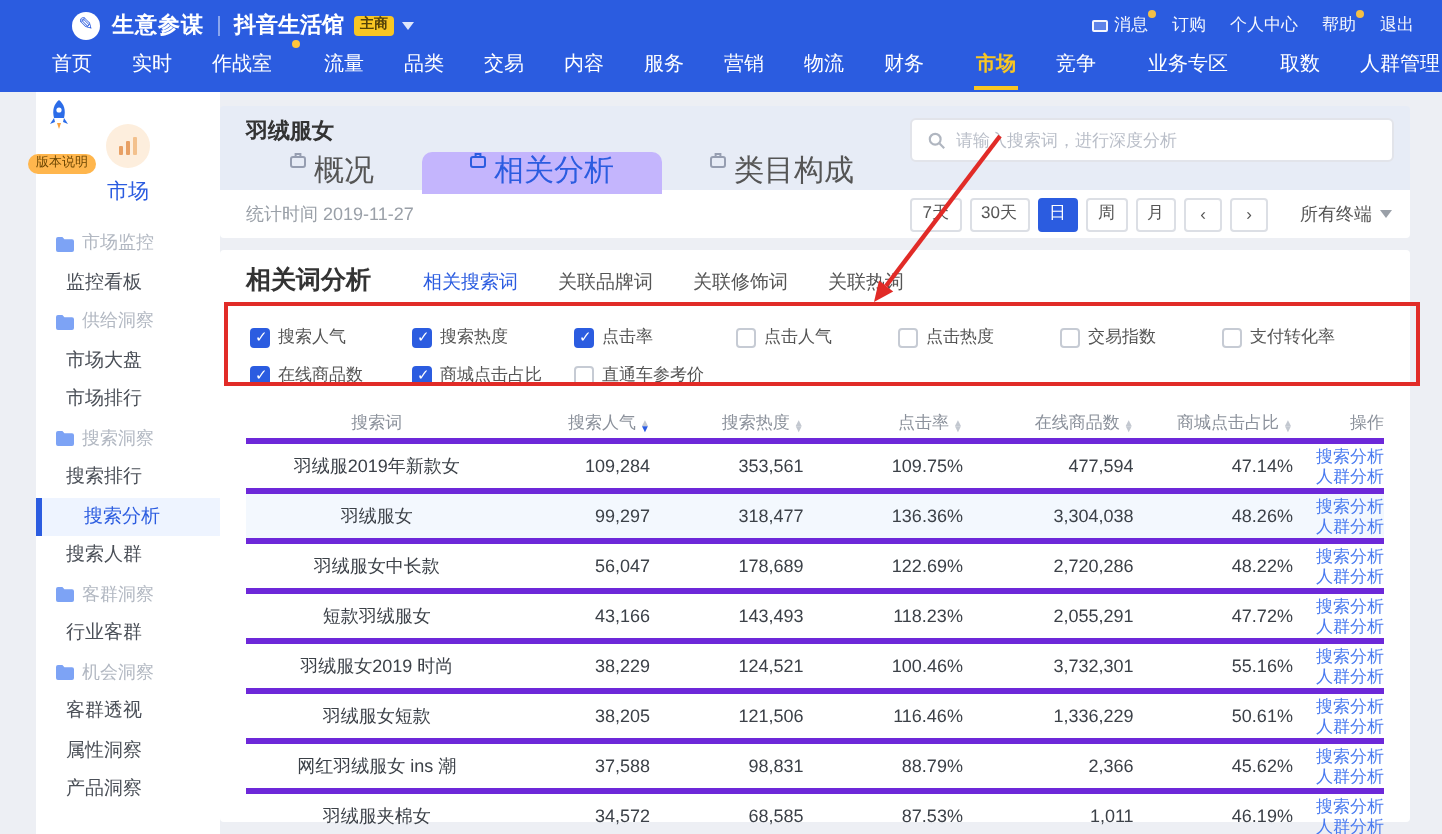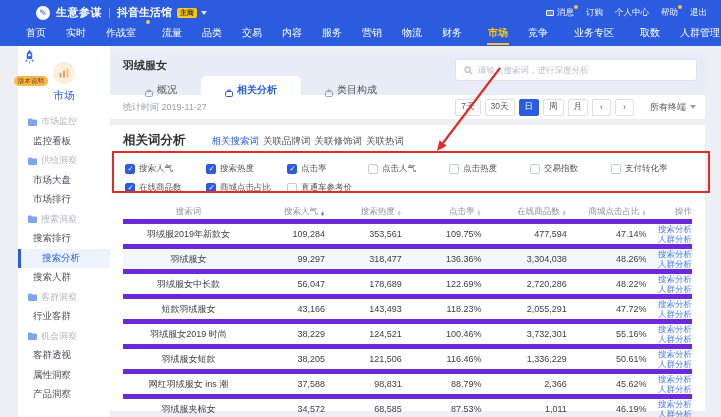--- a/index.html
+++ b/index.html
@@ -37,54 +37,54 @@
   .menu-item.active{color:#2b5ce0;background:#eef4ff;border-left:3px solid #2b5ce0;padding-left:21px}
   .rocket-float{position:absolute;left:14px;top:50px;z-index:6;width:30px;text-align:center}
   .ver-badge{display:inline-block;background:#ffb64d;color:#6e4703;font-size:6.5px;line-height:10px;padding:0 4px;border-radius:5px;margin-top:1px;white-space:nowrap}
 
   
   .main{position:absolute;left:110px;top:46px;right:16px;bottom:0;z-index:1}
   .card1{margin-top:7px;position:relative;border-radius:2px}
   .card1-top{background:#e7ecf6;padding:5px 13px 0;height:42px;position:relative;border-radius:2px 2px 0 0}
   .page-title{font-size:11px;font-weight:bold;color:#333}
   .tabs{display:flex;margin-top:3px;margin-left:-2px}
-  .tab{display:flex;align-items:flex-end;gap:4px;font-size:10px;color:#555;padding:0 24px;height:21px;cursor:pointer}
-  .tab.active{background:#ffffff;border-radius:5px 5px 0 0;color:#2b5ce0;font-weight:bold}
+  .tab{display:flex;align-items:flex-start;gap:4px;font-size:15px;color:#555;padding:0 24px;height:21px;cursor:pointer}
+  .tab.active{background:#c4b5fd;border-radius:5px 5px 0 0;color:#2b5ce0;font-weight:normal}
   .tab .ticon{opacity:.55}
   .tab.active .ticon{opacity:1}
   .searchbox{position:absolute;right:8px;top:6px;width:242px;height:22px;background:#fff;border:1px solid #e2e4ea;border-radius:3px;display:flex;align-items:center;padding:0 8px;gap:5px}
   .searchbox input{border:none;outline:none;background:transparent;flex:1;font-size:8.5px;color:#555;font-family:inherit}
   .searchbox input::placeholder{color:#b9bec8}
   .card1-bottom{background:#fff;height:24px;display:flex;align-items:center;padding:0 9px 0 13px;border-radius:0 0 2px 2px}
   .stat-time{font-size:9px;color:#9aa0a8}
   .controls{margin-left:auto;display:flex;align-items:center;gap:4px}
   .dbtn{height:17px;min-width:19px;padding:0 5px;border:1px solid #dcdfe5;border-radius:2px;background:#fff;font-size:8.5px;color:#555;display:flex;align-items:center;justify-content:center;cursor:pointer;font-family:inherit}
   .dbtn.active{background:#2b5ce0;color:#fff;border-color:#2b5ce0}
   .terminal{font-size:9px;color:#555;margin-left:12px;display:flex;gap:4px;align-items:center;cursor:pointer}
   .chev-sm{width:0;height:0;border-left:3px solid transparent;border-right:3px solid transparent;border-top:4px solid #9aa0a8}
 
   
   .card2{background:#fff;margin-top:6px;padding:7px 13px 0;border-radius:2px;height:286px}
   .sec-head{display:flex;align-items:baseline;height:20px}
   .sec-title{font-size:12.5px;font-weight:bold;color:#333}
-  .subtabs{display:flex;gap:4px;margin-left:26px}
+  .subtabs{display:flex;gap:20px;margin-left:26px}
   .subtab{font-size:9.5px;color:#555;padding-bottom:5px;cursor:pointer;position:relative}
   .subtab.active{color:#2b5ce0}
   .subtab.active::after{content:"";position:absolute;bottom:0;left:-2px;right:-2px;height:2px;background:#2b5ce0;border-radius:1px}
   .metrics{display:flex;flex-wrap:wrap;margin-top:4px;padding:3px 0 3px 2px}
   .metric{width:81px;height:19px;display:flex;align-items:center;gap:4px;font-size:8.5px;color:#555;cursor:pointer;white-space:nowrap}
   .checkbox{width:10px;height:10px;border:1px solid #c6cbd4;border-radius:2px;background:#fff;position:relative;flex:none}
   .metric.checked .checkbox{background:#2b5ce0;border-color:#2b5ce0}
   .metric.checked .checkbox::after{content:"✓";color:#fff;font-size:7.5px;position:absolute;left:1.5px;top:-1px}
 
   
   .tbl{margin-top:4px}
   .t-head,.t-row{display:flex;align-items:center}
   .t-head{height:15px;font-size:8.5px;color:#8b919b}
-  .t-row{height:25px;font-size:9px;color:#3c4148;border-top:5px solid #6d28d9}
+  .t-row{height:25px;font-size:9px;color:#3c4148;border-top:3px solid #6d28d9}
   .t-row.highlight{background:#f3f8fe}
   .cw{width:23%;text-align:center;overflow:hidden;white-space:nowrap}
   .c1{width:12.5%;text-align:right}
   .c2{width:13.5%;text-align:right}
   .c3{width:14%;text-align:right}
   .c4{width:15%;text-align:right}
   .c5{width:14%;text-align:right}
   .cop{flex:1;text-align:right}
   .carets{display:inline-flex;flex-direction:column;margin-left:2px;vertical-align:1px;line-height:3.5px;font-size:5px;color:#c3c8d0}
   .carets .dn.on{color:#2b5ce0}

